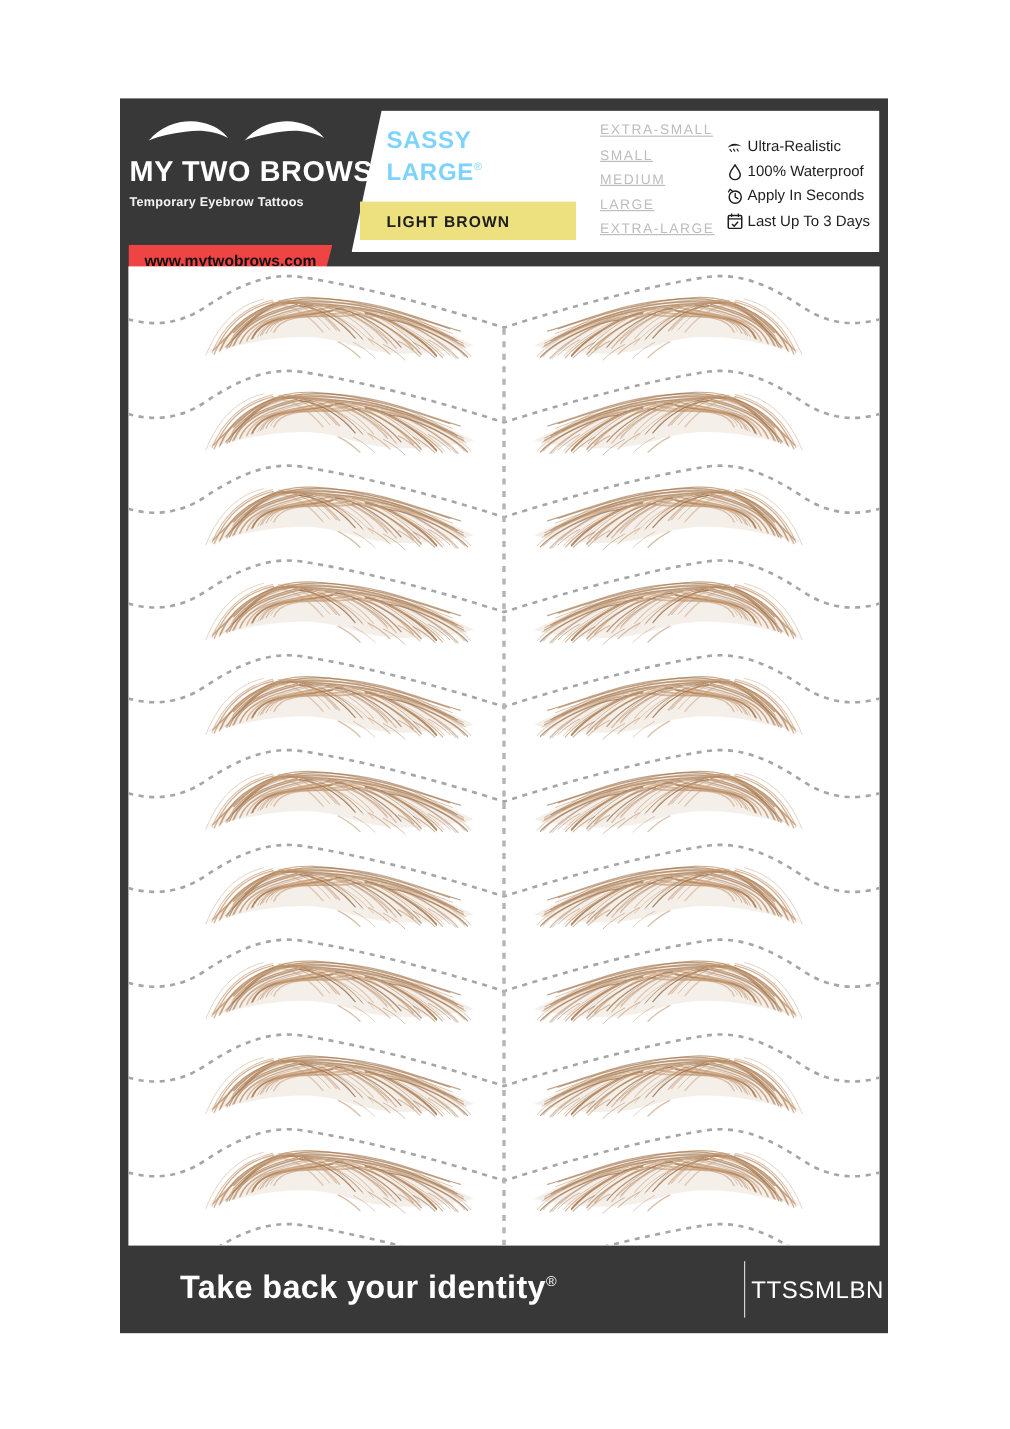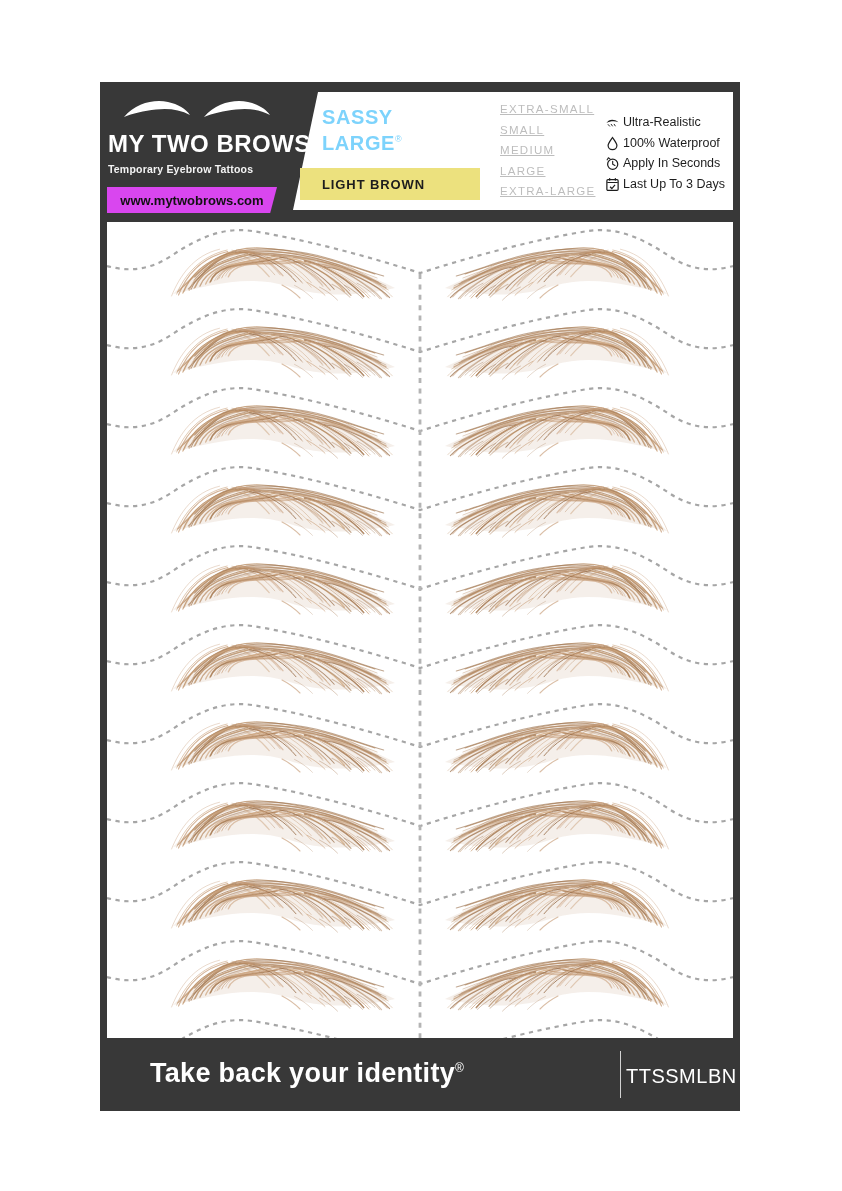--- a/index.html
+++ b/index.html
@@ -10,21 +10,21 @@
   
   .header{position:relative;height:140px;}
   .header-white{position:absolute;left:0;top:10px;right:7px;height:118px;background:#ffffff;
                 clip-path:polygon(218px 0,100% 0,100% 100%,193px 100%);}
   .logo-brows{position:absolute;left:20px;top:14px;}
   .brand-name{position:absolute;left:8px;top:48px;width:200px;text-align:center;color:#ffffff;
               font-size:24px;font-weight:700;letter-spacing:0.5px;white-space:nowrap;}
   .brand-name sup{font-size:10px;font-weight:400;}
   .brand-tagline{position:absolute;left:8px;top:81px;width:200px;text-align:left;color:#f4f4f4;
                  font-size:10.5px;font-weight:700;letter-spacing:0.2px;}
-  .website-strip{position:absolute;left:7px;top:105px;width:170px;height:26px;background:#d946ef;
+  .website-strip{position:absolute;left:7px;top:122px;width:170px;height:26px;background:#ef4444;
                  clip-path:polygon(0 0,100% 0,96% 100%,0 100%);
                  display:flex;align-items:center;justify-content:center;
                  font-size:13px;font-weight:700;color:#111111;}
   .product-name{position:absolute;left:222px;top:24px;color:#7dd3fc;font-size:20px;line-height:22px;
                 font-weight:700;letter-spacing:0.6px;}
   .product-name sup{font-size:9px;font-weight:400;}
   .shade-badge{position:absolute;left:200px;top:86px;width:180px;height:32px;background:#ece17e;
                display:flex;align-items:center;padding-left:22px;box-sizing:border-box;
                font-size:13px;font-weight:700;letter-spacing:0.9px;color:#1d1d1d;}
   .sizes{position:absolute;left:400px;top:22px;margin:0;padding:0;list-style:none;}

